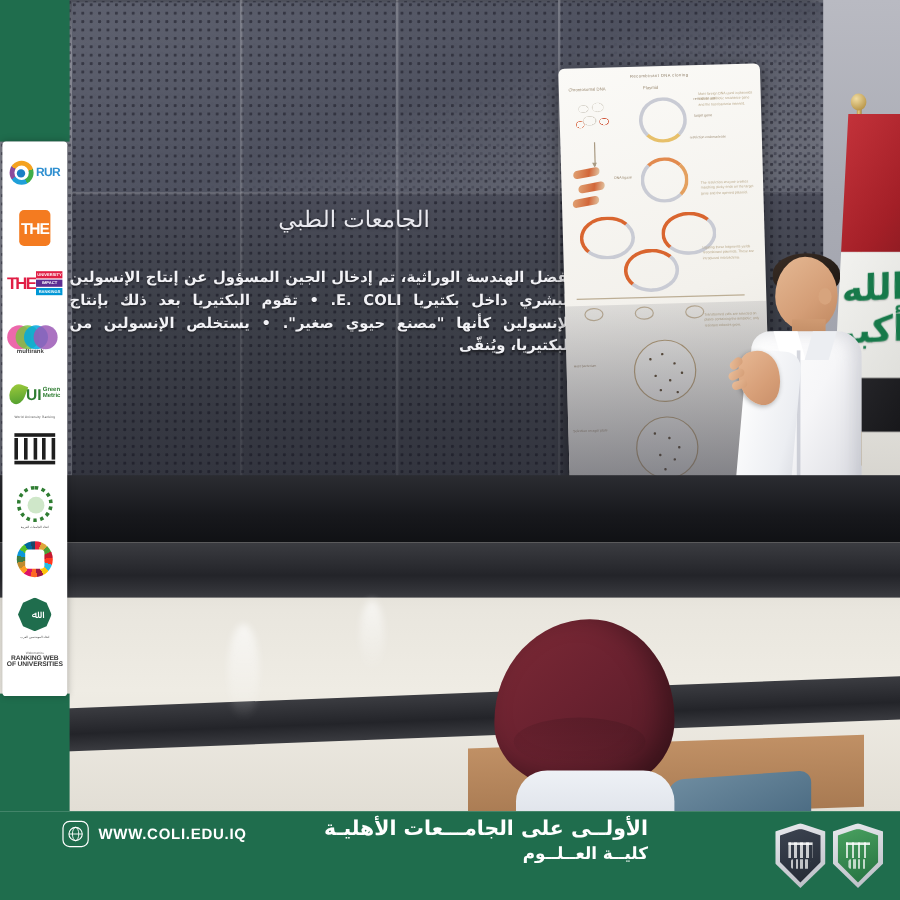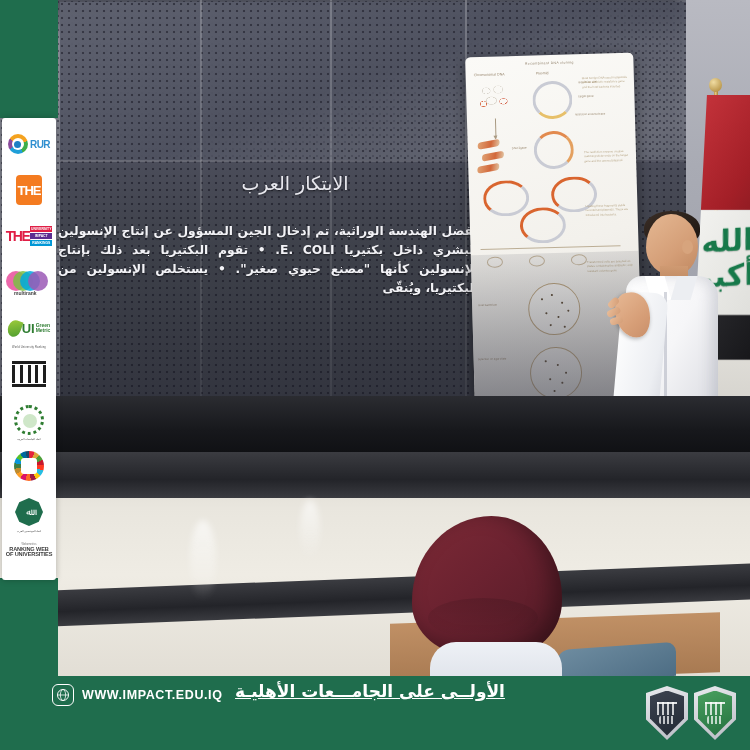--- a/index.html
+++ b/index.html
@@ -436,21 +436,21 @@
   .contact{position:absolute;left:52px;top:8px;width:200px;}
   .crow{display:flex;align-items:center;gap:8px;margin-bottom:7px;}
   .cicon{
     width:22px;height:22px;border-radius:6px;border:1.4px solid #ffffff;
     display:flex;align-items:center;justify-content:center;color:#fff;flex:0 0 22px;
   }
   .ctext{color:#fff;font-weight:bold;font-size:12.5px;letter-spacing:.6px;}
   .ctext.phone{font-size:15px;letter-spacing:1px;}
 
   .foot-center{
-    position:absolute;left:200px;top:4px;width:340px;text-align:center;color:#fff;text-decoration:underline;
+    position:absolute;left:200px;top:4px;width:340px;color:#fff;
   }
   .fc-ar1{
     font-size:17px;font-weight:bold;direction:rtl;
     font-family:"DejaVu Sans",sans-serif;line-height:1.35;
   }
   .fc-ar2{
     font-size:14px;font-weight:bold;direction:rtl;
     font-family:"DejaVu Sans",sans-serif;line-height:1.3;
   }
   .fc-en{font-size:15px;letter-spacing:1.4px;line-height:1.3;}
@@ -503,21 +503,21 @@
     <div class="wall-shadow-top"></div>
     <div class="wall-right"></div>
 
     <div class="screen"></div>
     <div class="screen-dark"></div>
     <div class="wall-seam" style="left:200px"></div>
     <div class="wall-seam" style="left:330px"></div>
     <div class="wall-seam" style="left:465px"></div>
     <div class="wall-hseam" style="top:160px"></div>
 
-    <div class="slide-title">الابتكار العرب</div>
+    <div class="slide-title">الجامعات الطبي</div>
 
     <div class="slide-body">
       <span>بفضل الهندسة الوراثية، تم إدخال الجين المسؤول عن إنتاج الإنسولين</span>
       <span>البشري داخل بكتيريا E. COLI. • تقوم البكتيريا بعد ذلك بإنتاج الإنسولين</span>
       <span>كأنها "مصنع حيوي صغير". • يستخلص الإنسولين من البكتيريا، ويُنقّى</span>
     </div>
 
     <div class="poster-sheet">
       <div class="ps-title">Recombinant DNA cloning</div>
 
@@ -732,26 +732,27 @@
 
     <div class="contact">
       <div class="crow">
         <div class="cicon">
           <svg width="14" height="14" viewBox="0 0 24 24" aria-hidden="true">
             <circle cx="12" cy="12" r="9.5" fill="none" stroke="#ffffff" stroke-width="1.6"></circle>
             <ellipse cx="12" cy="12" rx="4.5" ry="9.5" fill="none" stroke="#ffffff" stroke-width="1.3"></ellipse>
             <line x1="2.5" y1="12" x2="21.5" y2="12" stroke="#ffffff" stroke-width="1.3"></line>
           </svg>
         </div>
-        <div class="ctext">WWW.IMPACT.EDU.IQ</div>
+        <div class="ctext">WWW.COLI.EDU.IQ</div>
       </div>
     </div>
 
     <div class="foot-center">
       <div class="fc-ar1">الأولــى على الجامـــعات الأهليـة</div>
+      <div class="fc-ar2">كليــة العــلــوم</div>
     </div>
 
     <div class="shields">
       <div class="shield a">
         <div class="inner">
           <div class="crest"></div>
           <div class="crest2"></div>
         </div>
       </div>
       <div class="shield b">

